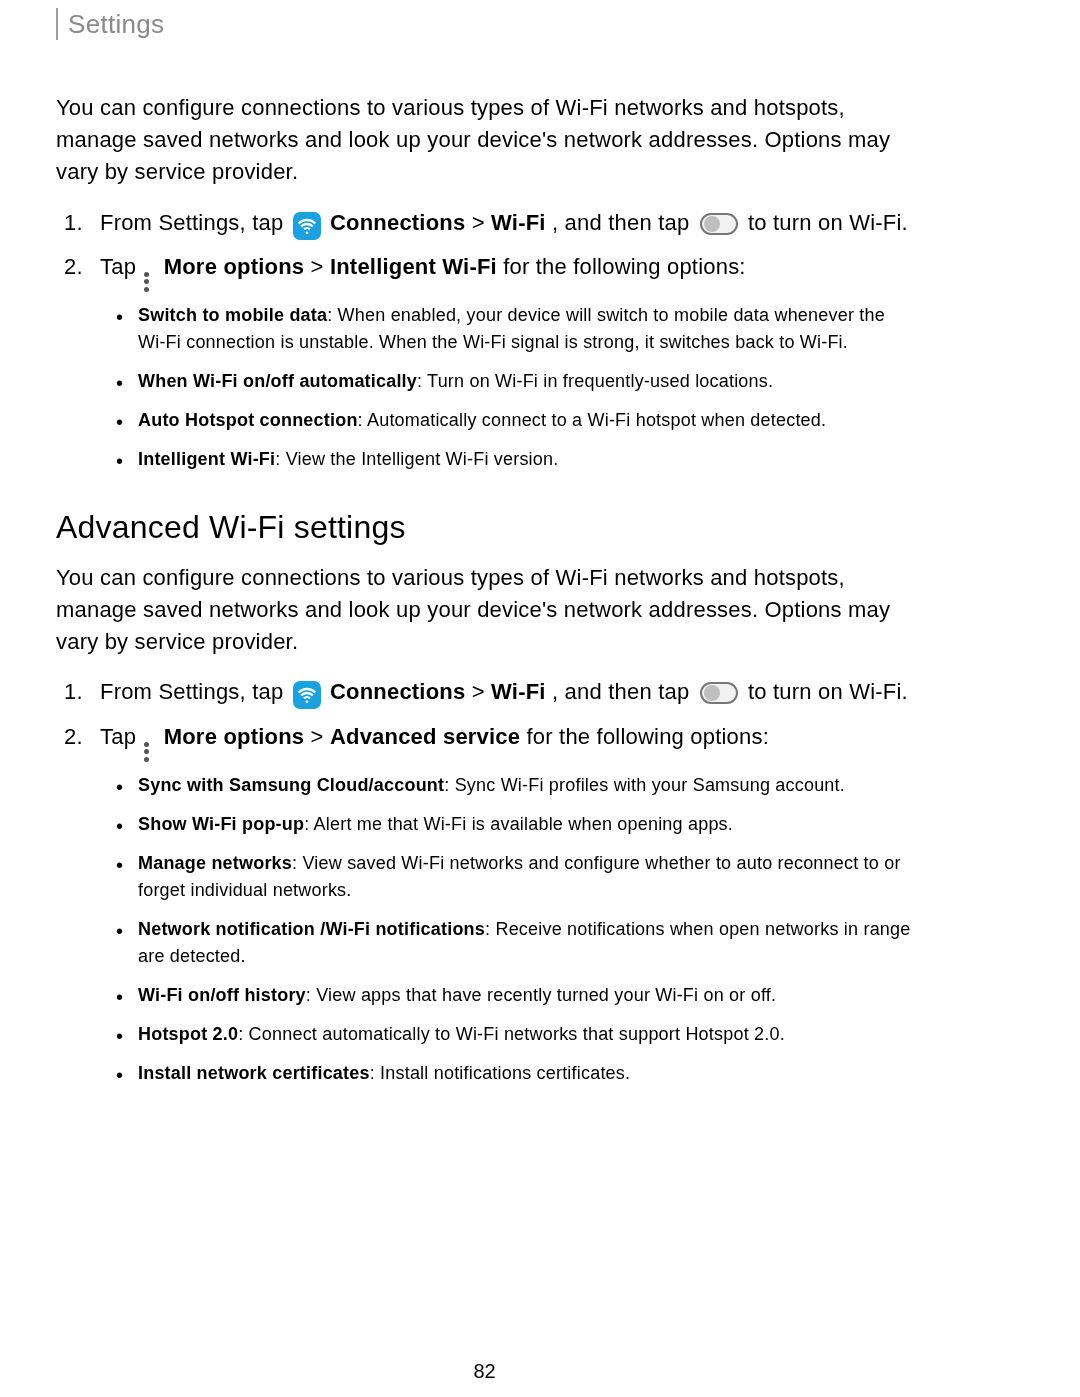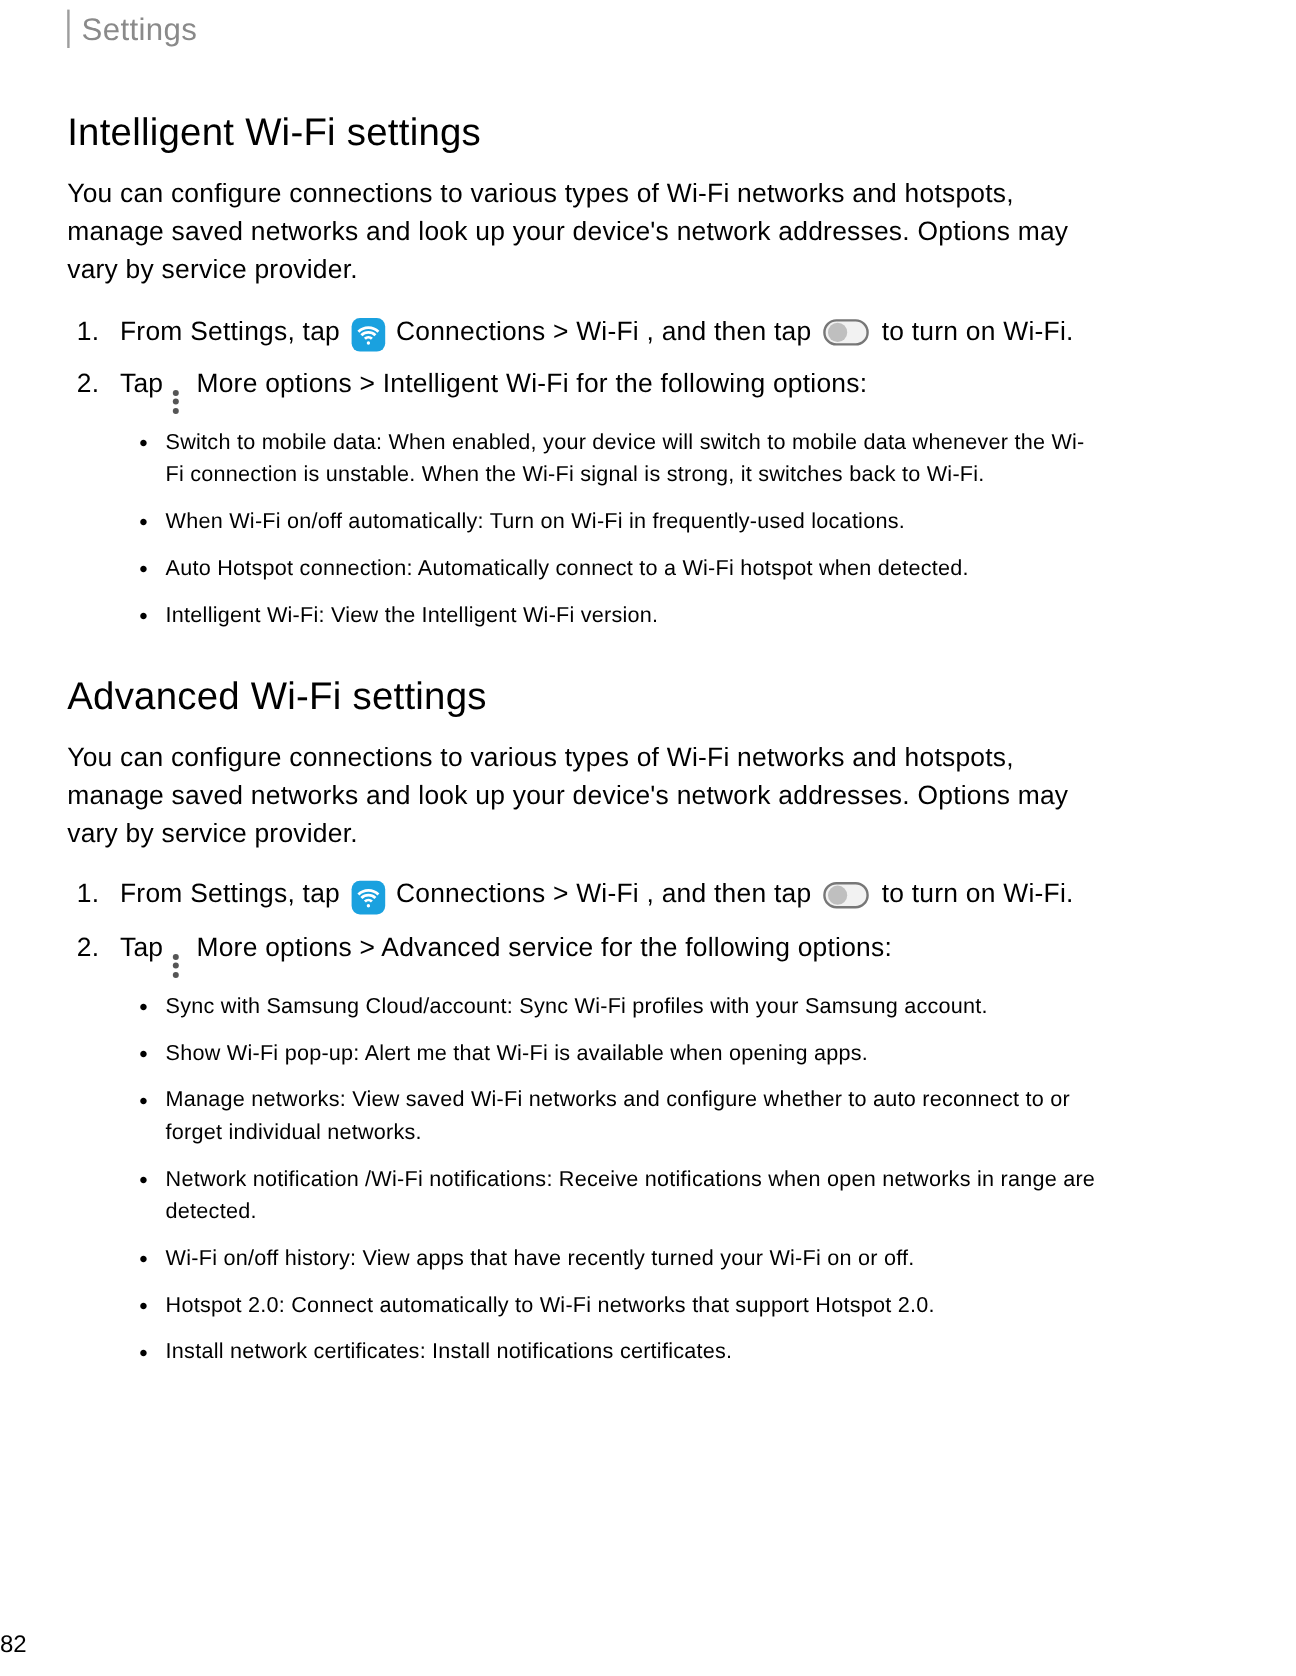--- a/index.html
+++ b/index.html
@@ -73,21 +73,21 @@
     position: relative;
     letter-spacing: 0.2px;
   }
   ul.bullets > li::before {
     content: "•";
     position: absolute;
     left: -22px;
     top: 0;
     font-size: 20px;
   }
-  .b { font-weight: 400; }
+  .b { font-weight: 700; }
   .wifi-icon {
     display: inline-flex;
     width: 28px;
     height: 28px;
     border-radius: 7px;
     background: #1aa1df;
     vertical-align: -6px;
     margin: 0 3px;
     align-items: center;
     justify-content: center;
@@ -127,34 +127,34 @@
     width: 5px;
     height: 5px;
     border-radius: 50%;
     background: #555;
   }
   .pagenum {
     position: absolute;
     bottom: 14px;
     left: 0;
     right: 0;
+    text-align: center;
     font-size: 20px;
   }
 </style>
 </head>
 <body>
 
 <div class="page">
 
   <div class="crumb-wrap">
     <div class="crumb-bar"></div>
     <div class="crumb">Settings</div>
   </div>
 
-  <h2 class="section">Intelligent Wi-Fi settings</h2>
   <p class="intro">You can configure connections to various types of Wi-Fi networks and hotspots, manage saved networks and look up your device's network addresses. Options may vary by service provider.</p>
 
   <ol class="steps">
     <li>
       <span class="num">1.</span>
       <span>From Settings, tap </span>
       <span class="wifi-icon">
         <svg viewBox="0 0 24 24">
             <path fill="#fff" d="M12 18.5a1.7 1.7 0 1 0 0 3.4 1.7 1.7 0 0 0 0-3.4zM4 11.5l2 2a8.5 8.5 0 0 1 12 0l2-2a11.3 11.3 0 0 0-16 0zm3.5 3.5 2 2a3.5 3.5 0 0 1 5 0l2-2a6.4 6.4 0 0 0-9 0zM1 8l2 2a12.7 12.7 0 0 1 18 0l2-2A15.5 15.5 0 0 0 1 8z"></path>
           </svg>

